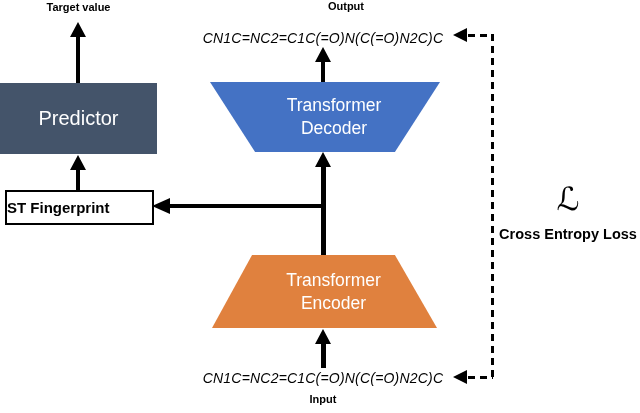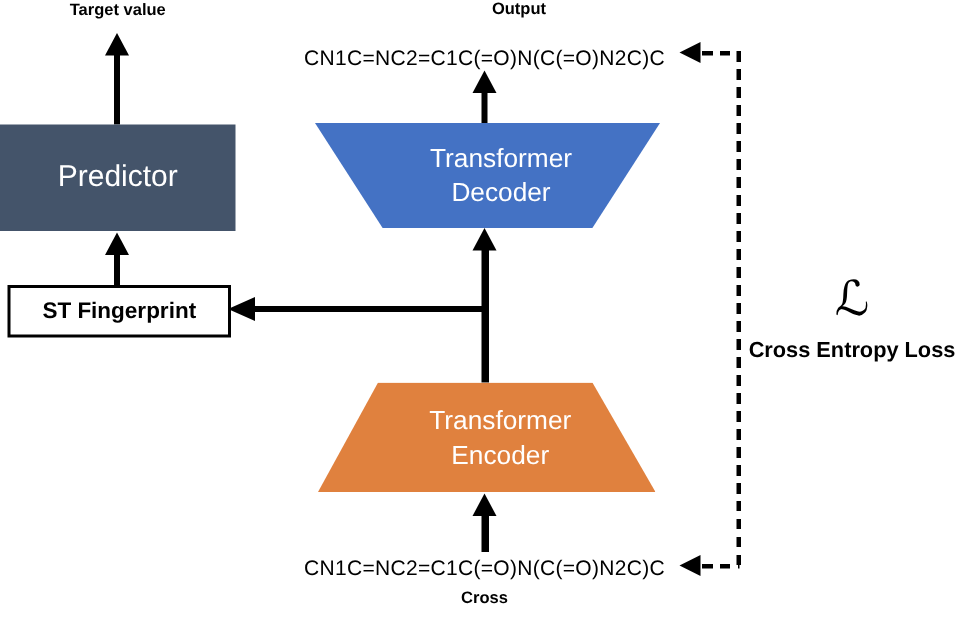--- a/index.html
+++ b/index.html
@@ -2,31 +2,31 @@
 <html style="--predictor-fill: #44546a; --decoder-fill: #4472c4; --encoder-fill: #e0813e; --line: #000000; --text-on-fill: #ffffff;"><head>
 <meta charset="utf-8">
 <style>
   html,body{margin:0;padding:0;background:#fff;}
   .canvas{
     position:relative;width:640px;height:413px;background:#fff;overflow:hidden;
     font-family:"Liberation Sans","DejaVu Sans",sans-serif;color:#000;
   }
   .abs{position:absolute;}
   .lbl{font-weight:bold;font-size:11px;text-align:center;line-height:1.1;}
-  .smiles{font-size:14px;text-align:center;letter-spacing:.2px;white-space:nowrap;}
+  .smiles{font-size:14px;text-align:center;letter-spacing:.2px;white-space:nowrap;font-style:italic;}
 
   
   .predictor{
     left:0;top:83px;width:157px;height:71px;background:var(--predictor-fill,#44546a);
     display:flex;align-items:center;justify-content:center;
     color:var(--text-on-fill,#fff);font-size:20px;
   }
   .stbox{
     left:5px;top:190px;width:145px;height:31px;background:#fff;
-    border:2.5px solid #000;display:flex;align-items:center;justify-content:center;
+    border:2.5px solid #000;display:flex;align-items:center;
     font-weight:bold;font-size:15px;
   }
   .trap{
     display:flex;align-items:center;justify-content:center;
     color:var(--text-on-fill,#fff);font-size:17.5px;line-height:1.3;text-align:center;
   }
   .decoder{
     left:210px;top:82px;width:230px;height:70px;background:var(--decoder-fill,#4472c4);
     clip-path:polygon(0% 0%,100% 0%,80.4% 100%,19.6% 100%);
   }
@@ -97,21 +97,21 @@
   <div class="abs trap encoder">
     <span class="pre">Transformer
 Encoder</span>
   </div>
 
   <div class="abs">
     <div class="abs head-up" style="left:315px;top:329px;"></div>
     <div class="abs shaft-v" style="left:321px;top:343px;width:5px;height:25px;"></div>
   </div>
   <div class="abs smiles" style="left:178px;top:370px;width:290px;">CN1C=NC2=C1C(=O)N(C(=O)N2C)C</div>
-  <div class="abs lbl" style="left:283px;top:393px;width:80px;">Cross</div>
+  <div class="abs lbl" style="left:283px;top:393px;width:80px;">Input</div>
 
   <div class="abs">
     <div class="abs head-left-sm" style="left:453px;top:28px;"></div>
     <div class="abs dash-h" style="left:468px;top:34px;width:25px;"></div>
     <div class="abs dash-v" style="left:491px;top:34px;height:344px;"></div>
     <div class="abs dash-h" style="left:468px;top:376px;width:25px;"></div>
     <div class="abs head-left-sm" style="left:453px;top:370px;"></div>
   </div>
   <div class="abs loss-symbol" style="left:535px;top:180px;width:66px;">ℒ</div>
   <div class="abs lbl" style="left:490px;top:227px;width:156px;font-size:14.5px;">Cross Entropy Loss</div>

